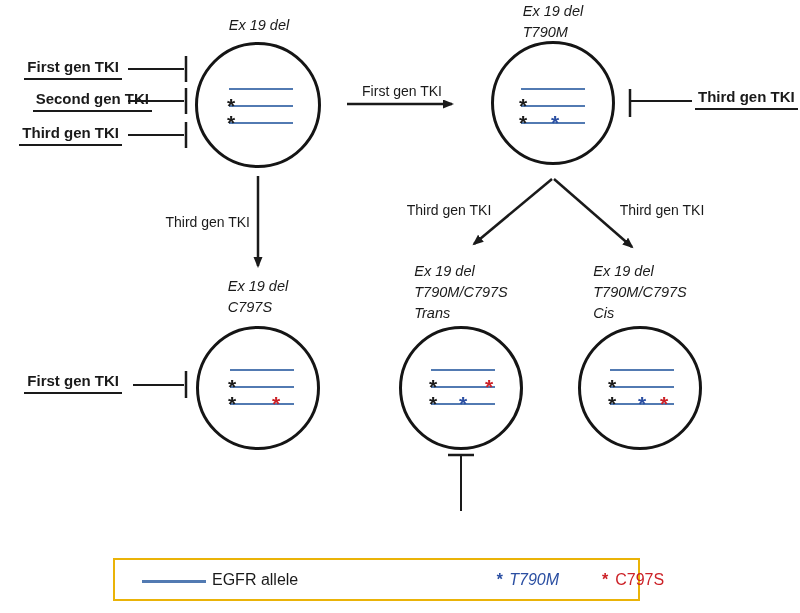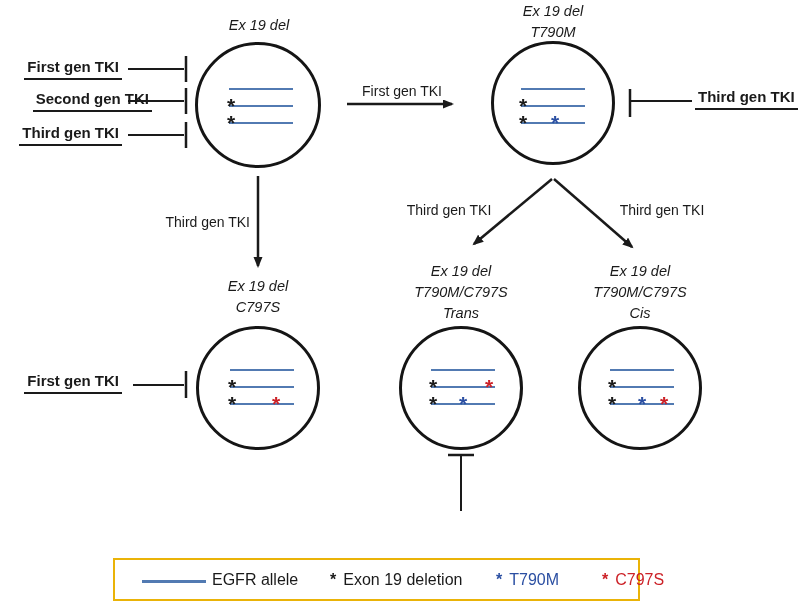--- a/index.html
+++ b/index.html
@@ -16,21 +16,21 @@
   
   .cell{position:absolute;border:3px solid #151515;border-radius:50%;box-sizing:border-box;background:#fff;z-index:2;}
   .alleles{position:absolute;left:29px;top:43px;width:64px;height:40px;}
   .allele-row{position:absolute;left:0;width:64px;height:2px;background:var(--allele-line,#527ab2);}
   .mk{position:absolute;top:-9px;width:12px;text-align:center;font-size:21px;font-weight:bold;line-height:20px;}
   .mk-ex19{color:var(--marker-ex19,#1b1b1b);}
   .mk-t790m{color:var(--marker-t790m,#2b4fa2);}
   .mk-c797s{color:var(--marker-c797s,#cc2127);}
   
   .cell-title{
-    position:absolute;transform:translateX(-50%);text-align:center;z-index:3;
+    position:absolute;transform:translateX(-50%);z-index:3;
     font-style:italic;font-size:14.5px;line-height:21px;white-space:pre-line;
   }
   
   .lbl-bold{
     position:absolute;z-index:3;font-weight:bold;font-size:15px;line-height:16px;
     padding:0 3px 3px 3px;border-bottom:2.5px solid var(--ink,#1a1a1a);white-space:nowrap;
   }
   .center-x{transform:translateX(-50%);}
   
   .lbl-plain{position:absolute;z-index:3;font-size:14px;line-height:16px;white-space:nowrap;}
@@ -167,19 +167,18 @@
   <div class="lbl-bold" style="right:678px;top:373px;">First gen TKI</div>
 
   <div class="lbl-plain center-x" style="left:402px;top:83px;">First gen TKI</div>
   <div class="lbl-plain" style="right:550px;top:214px;text-align:right;">Third gen TKI</div>
   <div class="lbl-plain center-x" style="left:449px;top:202px;">Third gen TKI</div>
   <div class="lbl-plain center-x" style="left:662px;top:202px;">Third gen TKI</div>
 
   <div id="legend">
     <span class="lg-swatch"></span>
     <span class="lg-item" style="left:97px;">EGFR allele</span>
-    <span class="lg-item" style="left:215px;"><span class="lg-mk">*</span><span>Exon 19 deletion</span></span>
-    <span class="lg-item lg-blue" style="left:381px;"><span class="lg-mk">*</span><span>T790M</span></span>
+    <span class="lg-item lg-blue" style="left:381px;font-style:italic;"><span class="lg-mk">*</span><span>T790M</span></span>
     <span class="lg-item lg-red" style="left:487px;"><span class="lg-mk">*</span><span>C797S</span></span>
   </div>
 
 
 </div>
 
 </body></html>

